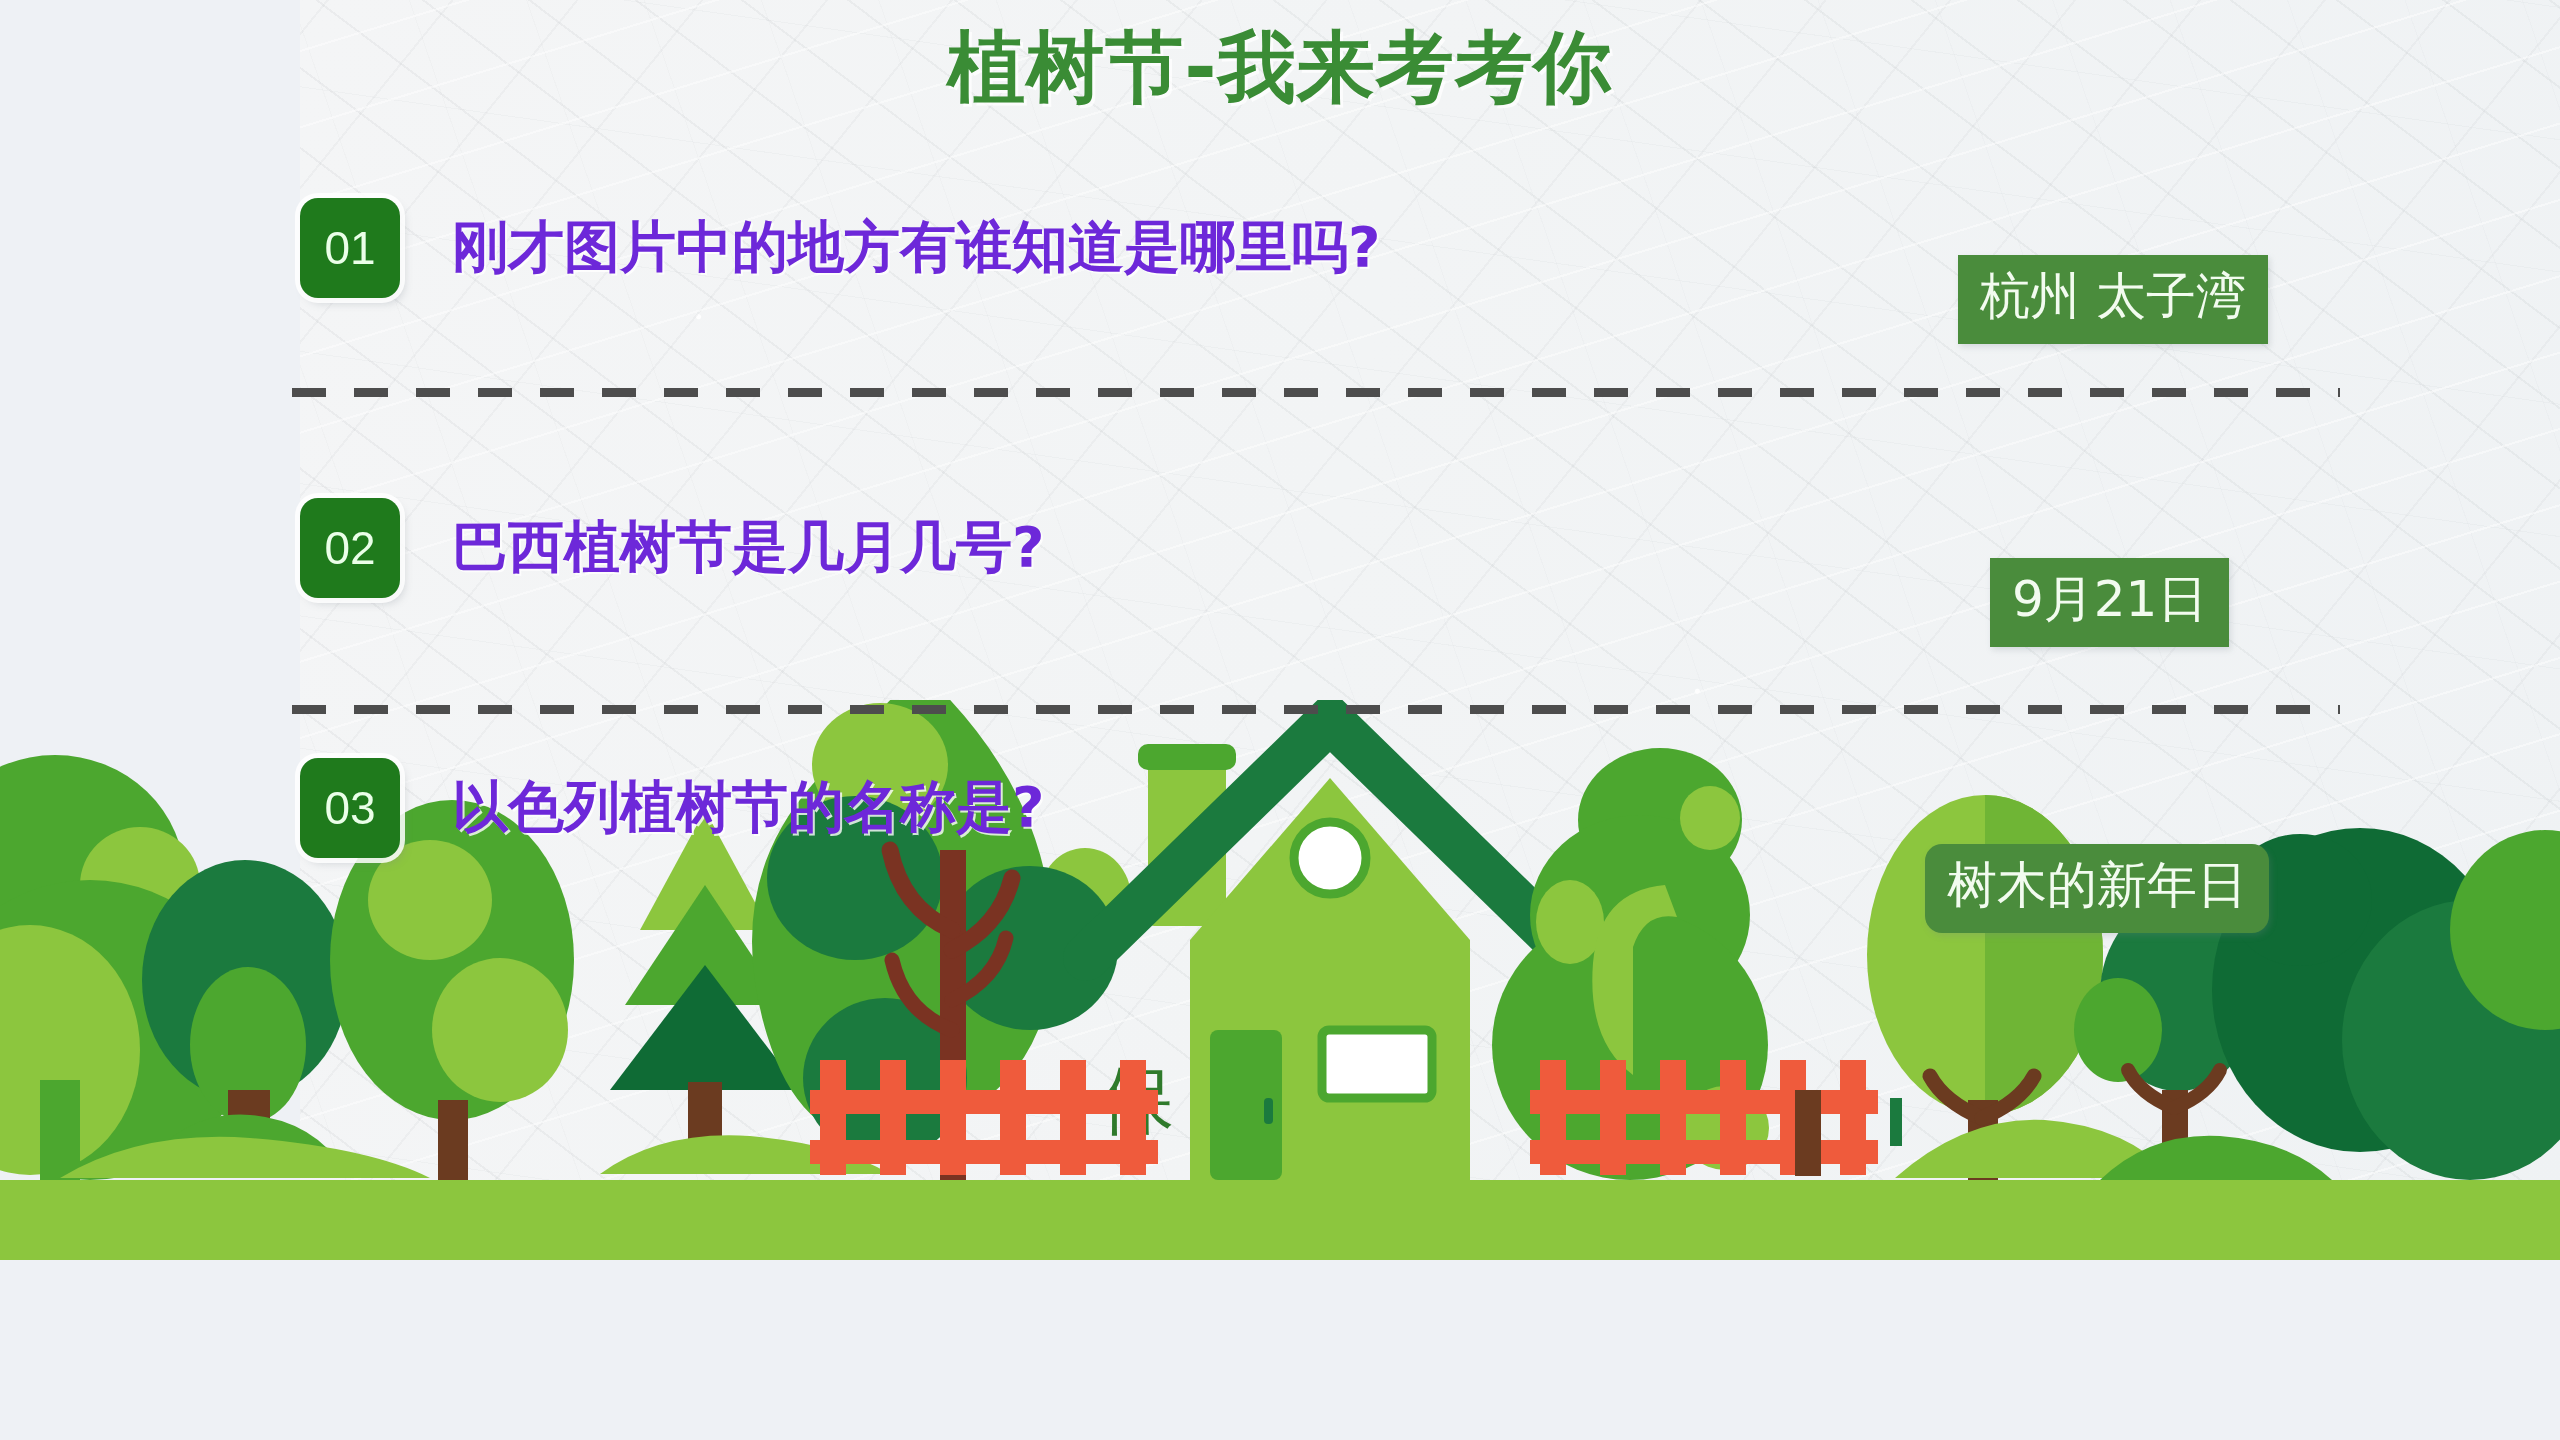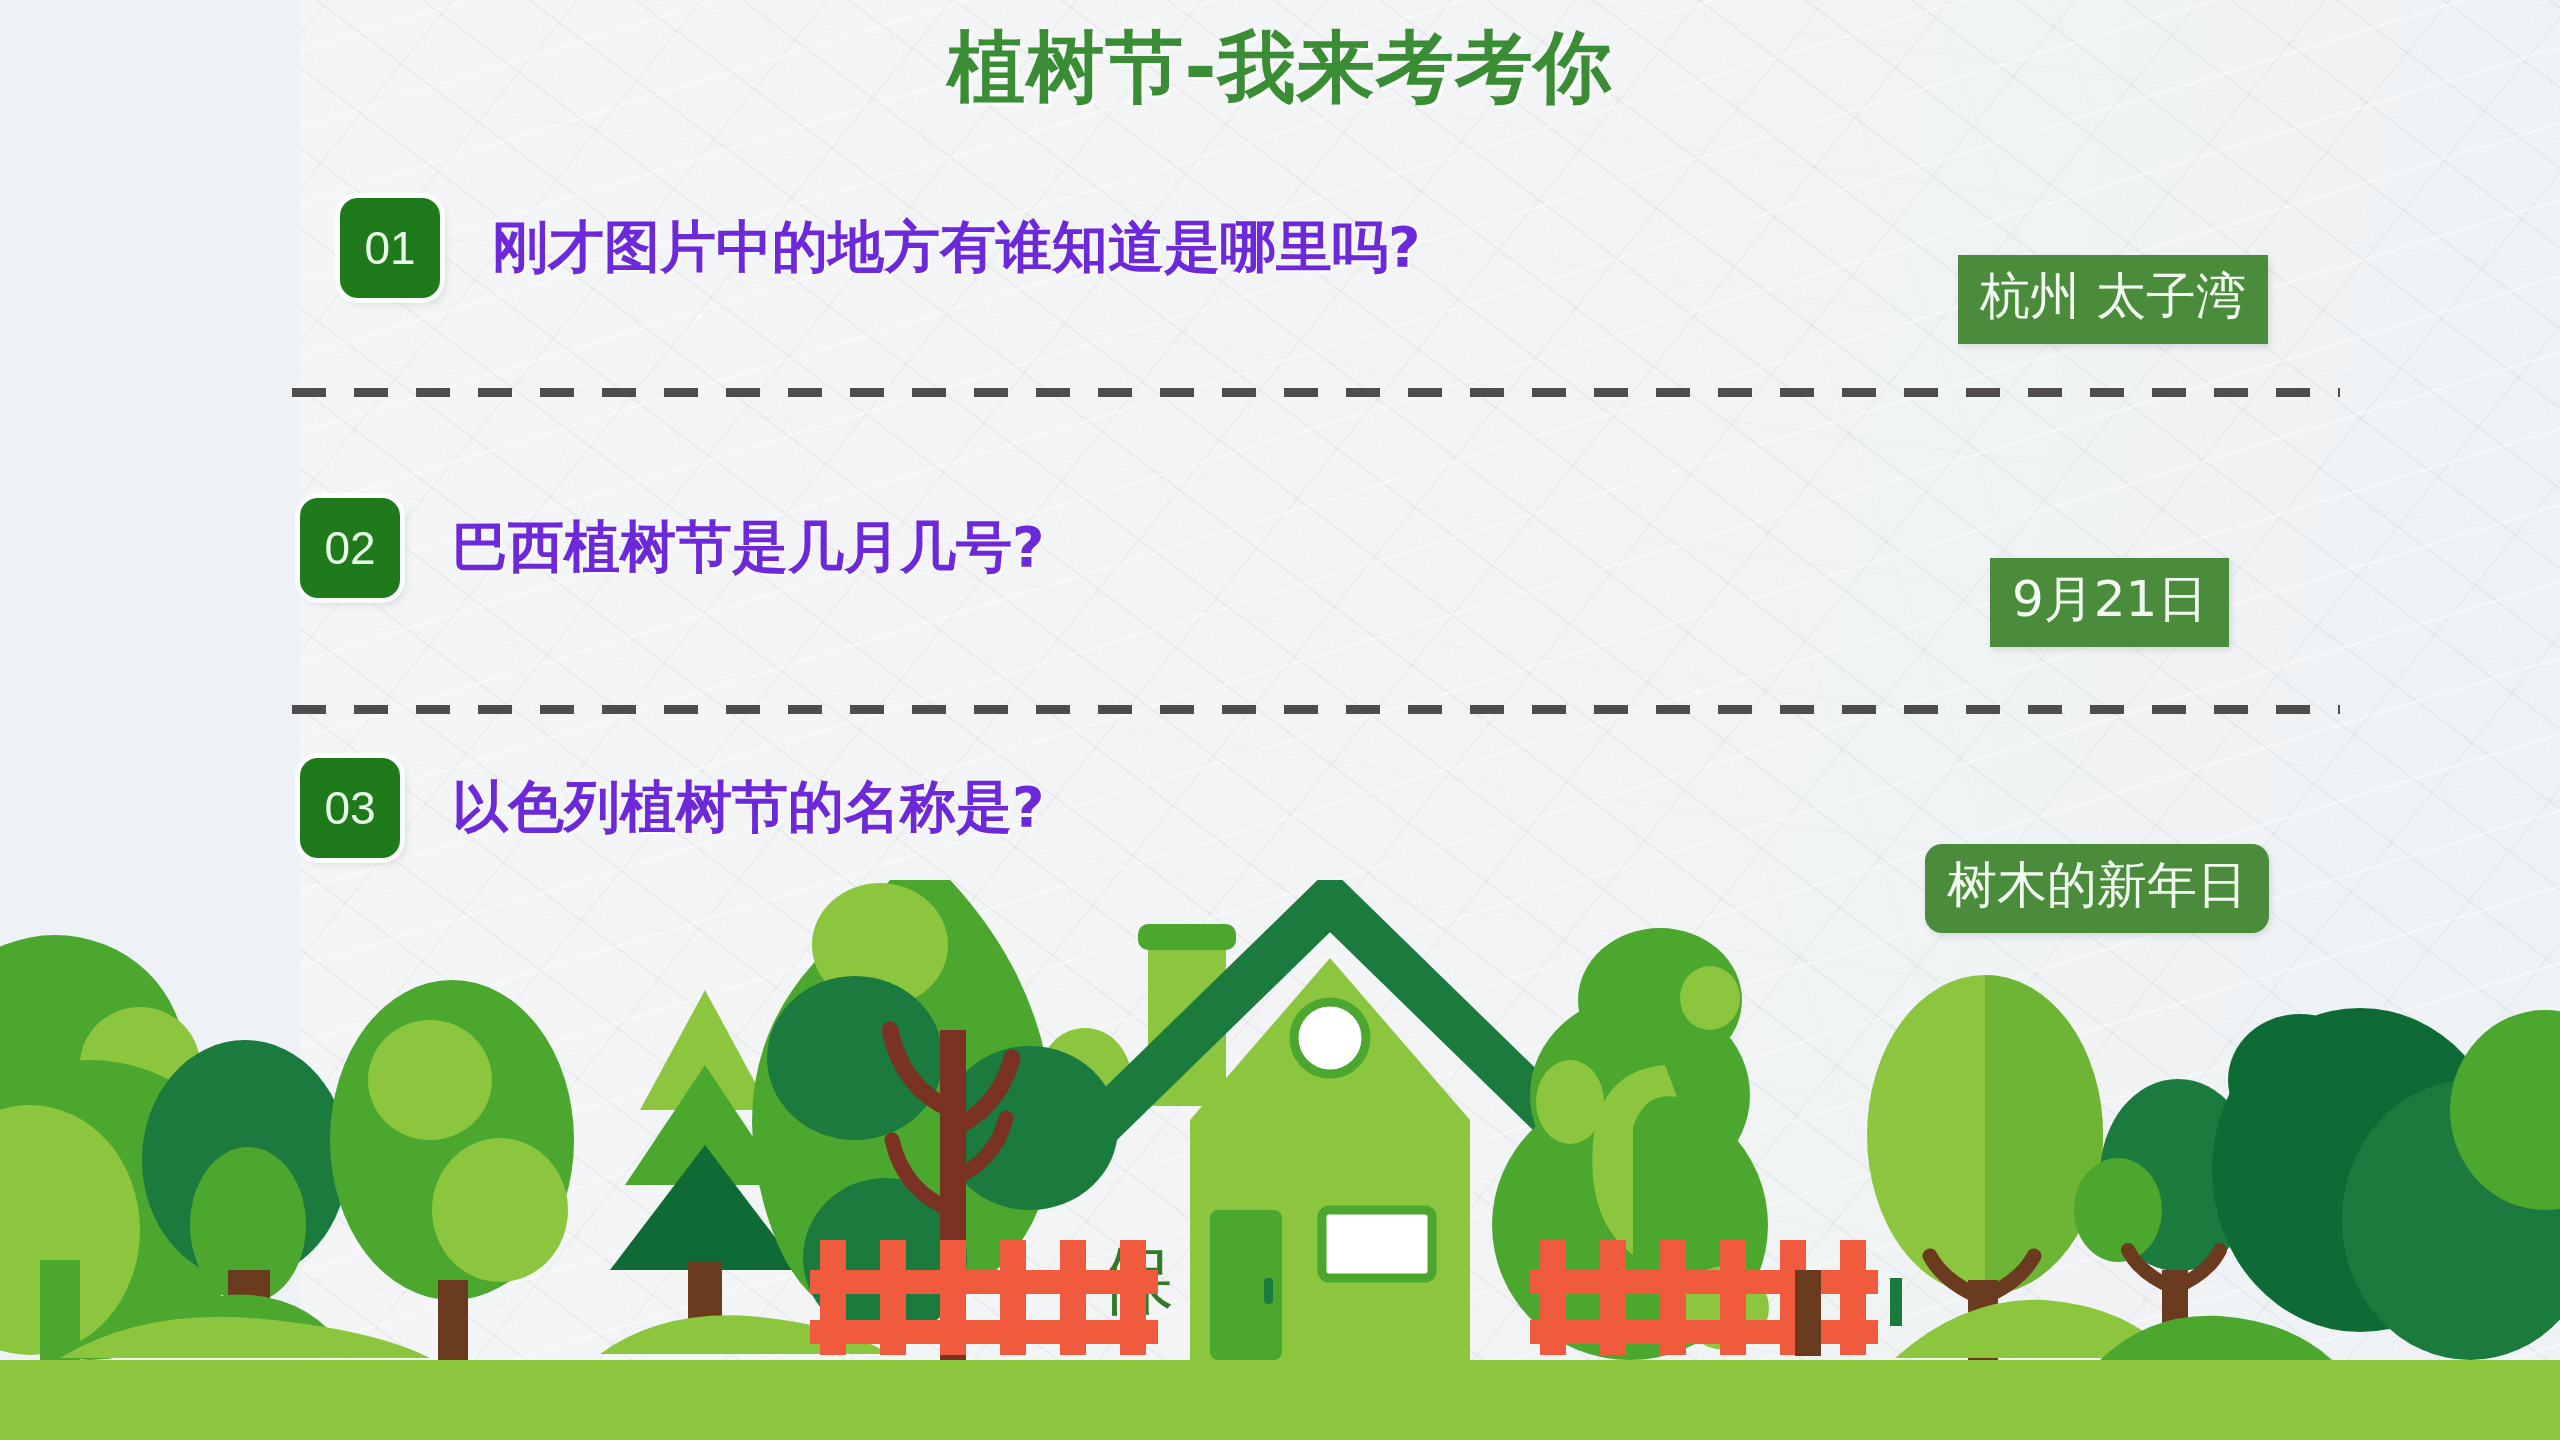--- a/index.html
+++ b/index.html
@@ -1,21 +1,21 @@
 <!DOCTYPE html>
 <html><head>
 <meta charset="utf-8">
 <style>
   html,body{margin:0;padding:0;}
   body{
     width:2560px;height:1440px;overflow:hidden;
     font-family:"Liberation Sans","DejaVu Sans",sans-serif;
     background:#eef1f5;
   }
-  .slide{position:relative;width:2560px;height:1440px;overflow:hidden;background:#eef1f5;}
+  .slide{position:relative;width:2560px;height:1260px;overflow:hidden;background:#eef1f5;}
 
   
   .paper{
     position:absolute;left:290px;top:0;width:2270px;height:1440px;
     background:
       radial-gradient(circle at 18% 22%, rgba(255,255,255,.95) 0 2px, transparent 3px),
       radial-gradient(circle at 62% 48%, rgba(255,255,255,.9) 0 2px, transparent 3px),
       linear-gradient(100deg,#f4f5f6 0%,#f2f4f5 45%,#eff2f4 100%);
   }
   .paper:before,.paper:after{
@@ -209,21 +209,21 @@
         <ellipse cx="2360" cy="290" rx="148" ry="162" fill="#0f6b35"></ellipse>
         <ellipse cx="2470" cy="340" rx="128" ry="140" fill="#1b7a3e"></ellipse>
         <ellipse cx="2300" cy="200" rx="72" ry="66" fill="#0f6b35"></ellipse>
         <ellipse cx="2545" cy="230" rx="95" ry="100" fill="#4ca72f"></ellipse>
       </g>
 
       <rect x="0" y="480" width="2560" height="80" fill="#8cc63e"></rect>
     </svg>
   </div>
 
-  <div class="qrow" style="left:300px;top:198px;margin-left:40px;">
+  <div class="qrow" style="left:300px;top:198px;">
     <div class="qnum">01</div>
     <div class="qtext">刚才图片中的地方有谁知道是哪里吗?</div>
   </div>
   <div class="ans" style="left:1958px;top:255px;">杭州 太子湾</div>
 
   <div class="divider" style="top:388px;"></div>
 
   <div class="qrow" style="left:300px;top:498px;">
     <div class="qnum">02</div>
     <div class="qtext">巴西植树节是几月几号?</div>

